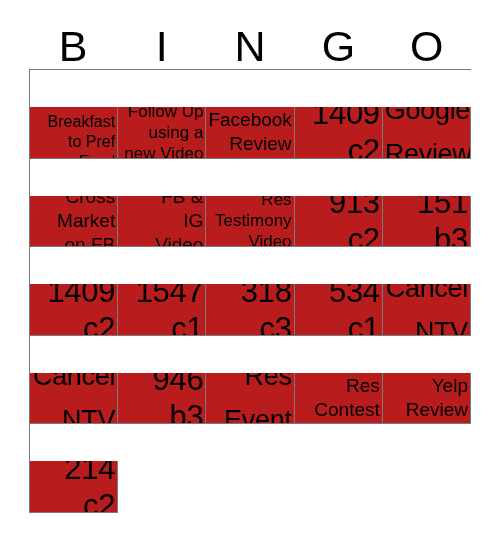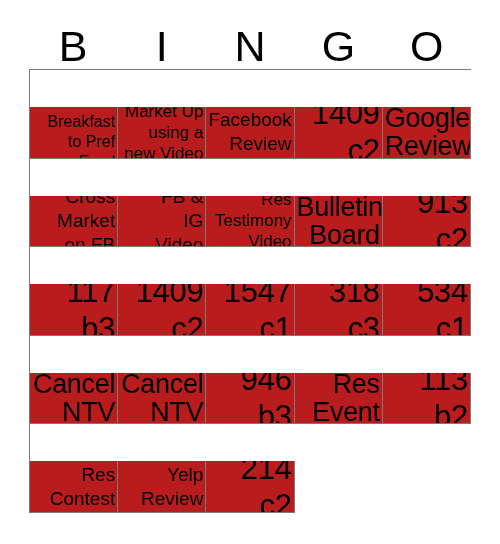--- a/index.html
+++ b/index.html
@@ -75,21 +75,21 @@
     color: #000000;
   }
   
   .sz-xl .cell-text {
     font-size: 31px;
     line-height: 37px;
     letter-spacing: -0.3px;
   }
   .sz-lg .cell-text {
     font-size: 27px;
-    line-height: 28px;
+    line-height: 44px;
     letter-spacing: -0.3px;
   }
   .sz-md .cell-text {
     font-size: 19px;
     line-height: 24px;
   }
   .sz-sm .cell-text {
     font-size: 17px;
     line-height: 21px;
   }
@@ -112,21 +112,21 @@
   </div>
 
   <div id="bingo-grid">
       <div class="cell sz-xs">
         <span class="cell-text">Provide
 Breakfast
 to Pref
 Empl</span>
       </div>
       <div class="cell sz-sm">
-        <span class="cell-text">Market Up
+        <span class="cell-text">Follow Up
 using a
 new Video</span>
       </div>
       <div class="cell sz-md">
         <span class="cell-text">Facebook
 Review</span>
       </div>
       <div class="cell sz-xl">
         <span class="cell-text">1409
 c2</span>
@@ -143,30 +143,26 @@
       <div class="cell sz-md">
         <span class="cell-text">FB &amp;
 IG
 Video</span>
       </div>
       <div class="cell sz-sm">
         <span class="cell-text">Res
 Testimony
 Video</span>
       </div>
-      <div class="cell sz-lg">
-        <span class="cell-text">Bulletin
-Board</span>
-      </div>
       <div class="cell sz-xl">
         <span class="cell-text">913
 c2</span>
       </div>
       <div class="cell sz-xl">
-        <span class="cell-text">117
+        <span class="cell-text">151
 b3</span>
       </div>
       <div class="cell sz-xl">
         <span class="cell-text">1409
 c2</span>
       </div>
       <div class="cell sz-xl">
         <span class="cell-text">1547
 c1</span>
       </div>
@@ -187,24 +183,20 @@
 NTV</span>
       </div>
       <div class="cell sz-xl">
         <span class="cell-text">946
 b3</span>
       </div>
       <div class="cell sz-lg">
         <span class="cell-text">Res
 Event</span>
       </div>
-      <div class="cell sz-xl">
-        <span class="cell-text">113
-b2</span>
-      </div>
       <div class="cell sz-md">
         <span class="cell-text">Res
 Contest</span>
       </div>
       <div class="cell sz-md">
         <span class="cell-text">Yelp
 Review</span>
       </div>
       <div class="cell sz-xl">
         <span class="cell-text">214

